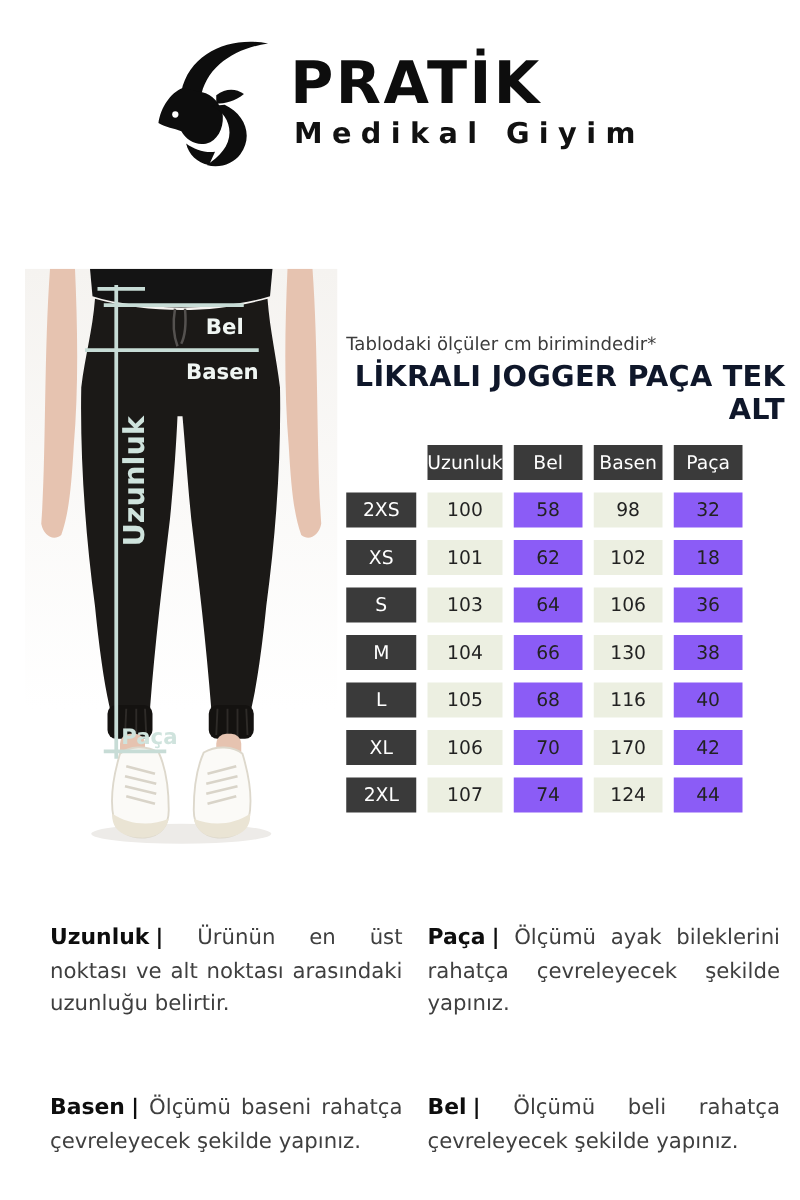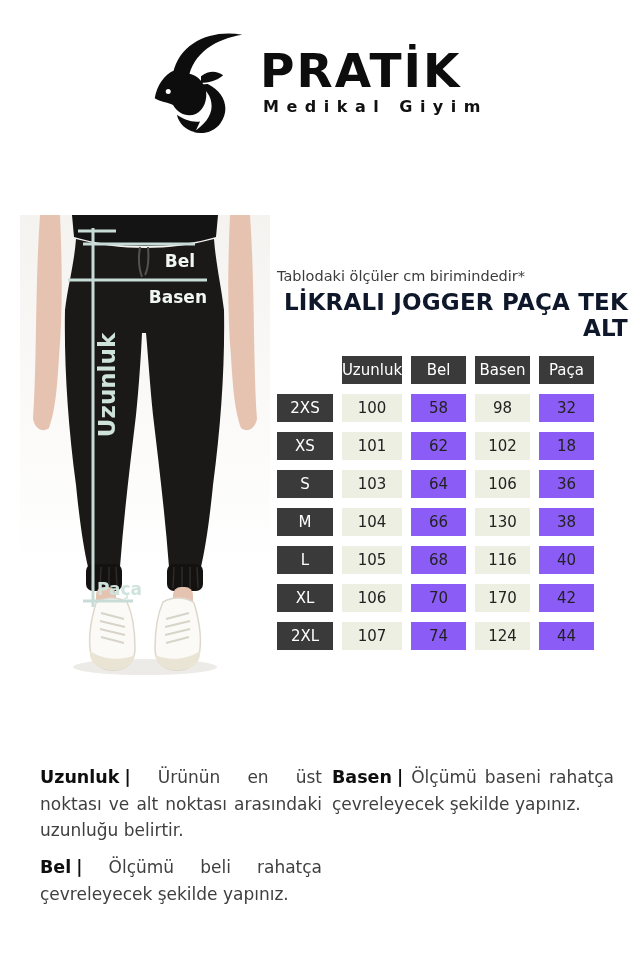--- a/index.html
+++ b/index.html
@@ -9,43 +9,43 @@
     background:#ffffff; position:relative; overflow:hidden;
   }
   .page { position:absolute; inset:0; }
 
   
   .logo { position:absolute; top:28px; left:0; width:640px;
           display:flex; justify-content:center; align-items:center; gap:10px; }
   .logo svg { width:98px; height:106px; flex:0 0 auto; }
   .logo-text { display:flex; flex-direction:column; align-items:flex-start;text-align:right; }
   .brand-name { font-size:47px; font-weight:800; letter-spacing:2px; color:#0d0d0d; line-height:1.05; }
-  .brand-sub  { font-size:16px; font-weight:600; letter-spacing:7.5px; color:#111; margin-top:2px; margin-left:3px; }
+  .brand-sub  { font-size:23px; font-weight:600; letter-spacing:7.5px; color:#111; margin-top:2px; margin-left:3px; }
 
   
   .figure { position:absolute; left:20px; top:215px; width:250px; height:470px; }
   .figure svg { width:100%; height:100%; display:block; }
 
   
   .chart-col { position:absolute; left:277px; top:268px; width:351px; }
   .note  { font-size:14.5px; color:#3c3c3c; }
   .title { text-align:right; font-size:23px; font-weight:800; color:#0f172a; margin-top:5px; letter-spacing:0.2px; }
   .size-table { margin-top:15px; display:grid;
                 grid-template-columns:56px 60px 55px 55px 55px;
                 column-gap:9px; row-gap:10px; }
   .cell { height:28px; display:flex; align-items:center; justify-content:center;
           font-size:15px; color:#222; }
   .cell.dark  { background:#3a3a3a; color:#fff; }
   .cell.cream { background:#ecefe1; }
   .cell.sage  { background:#8b5cf6; }
   .cell.blank { background:transparent; }
 
   
-  .defs { position:absolute; left:40px; top:764px; width:586px;
-          display:grid; grid-template-columns:282px 282px; column-gap:20px; row-gap:56px;gap:10px; }
+  .defs { position:absolute; left:40px; top:737px; width:586px;
+          display:grid; grid-template-columns:282px 282px; column-gap:20px; row-gap:56px; }
   .def p { font-size:17px; line-height:1.55; color:#3f3f3f; text-align:justify; }
   .def .term { font-weight:700; color:#0e0e0e; font-size:17.5px; }
   .def .sep  { font-weight:700; color:#0e0e0e; margin-left:5px; }
 </style>
 </head>
 <body>
 
 <div class="page">
 
   <header class="logo">
@@ -181,20 +181,23 @@
       <div class="cell cream">124</div>
       <div class="cell sage">44</div>
     </div>
   </section>
 
   <footer class="defs">
     <div class="def">
       <p><span class="term">Uzunluk</span><span class="sep">|</span> <span>Ürünün en üst noktası ve alt noktası arasındaki uzunluğu belirtir.</span></p>
     </div>
     <div class="def">
+      <p><span class="term">Paça</span><span class="sep">|</span> <span>Ölçümü ayak bileklerini rahatça çevreleyecek şekilde yapınız.</span></p>
+    </div>
+    <div class="def">
       <p><span class="term">Basen</span><span class="sep">|</span> <span>Ölçümü baseni rahatça çevreleyecek şekilde yapınız.</span></p>
     </div>
     <div class="def">
       <p><span class="term">Bel</span><span class="sep">|</span> <span>Ölçümü beli rahatça çevreleyecek şekilde yapınız.</span></p>
     </div>
   </footer>
 
 </div>
 
 </body></html>

